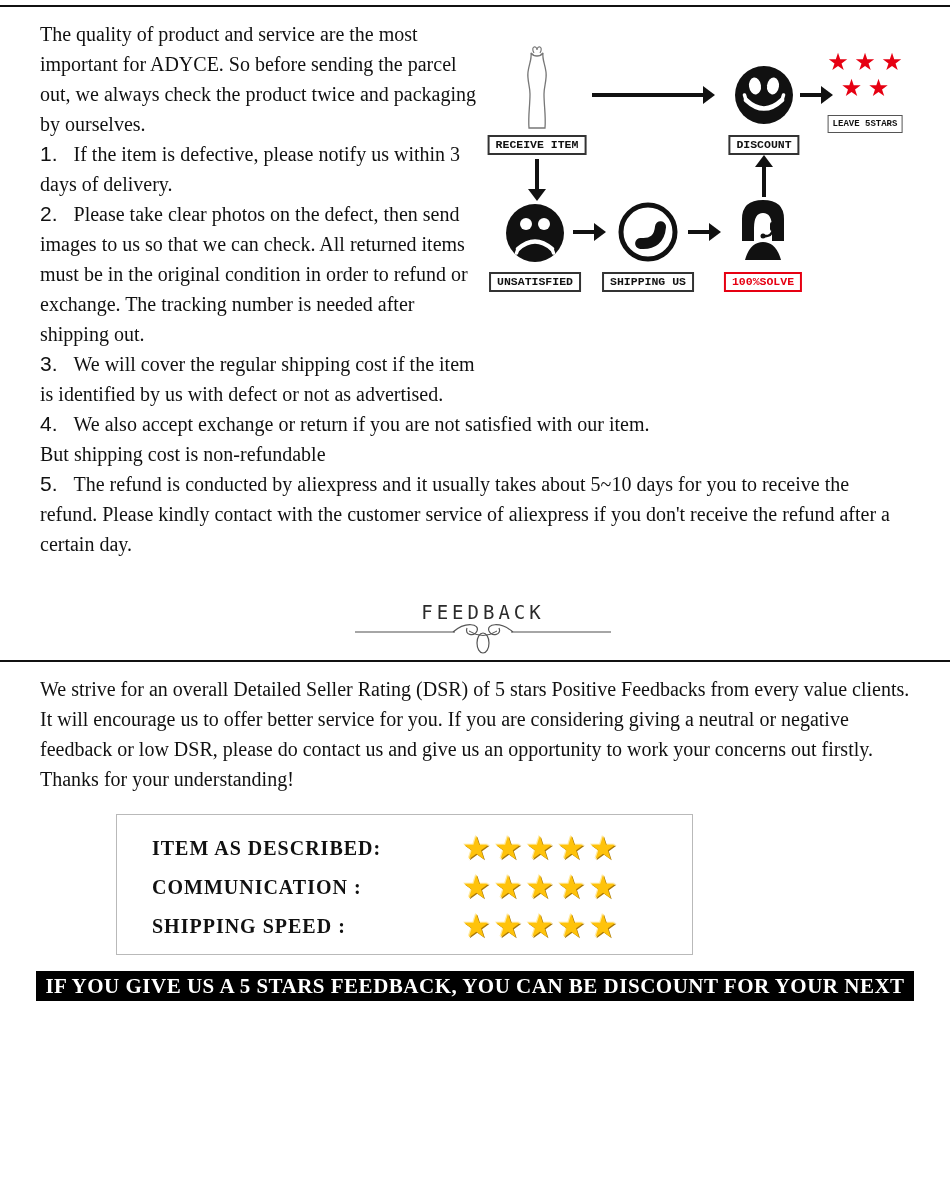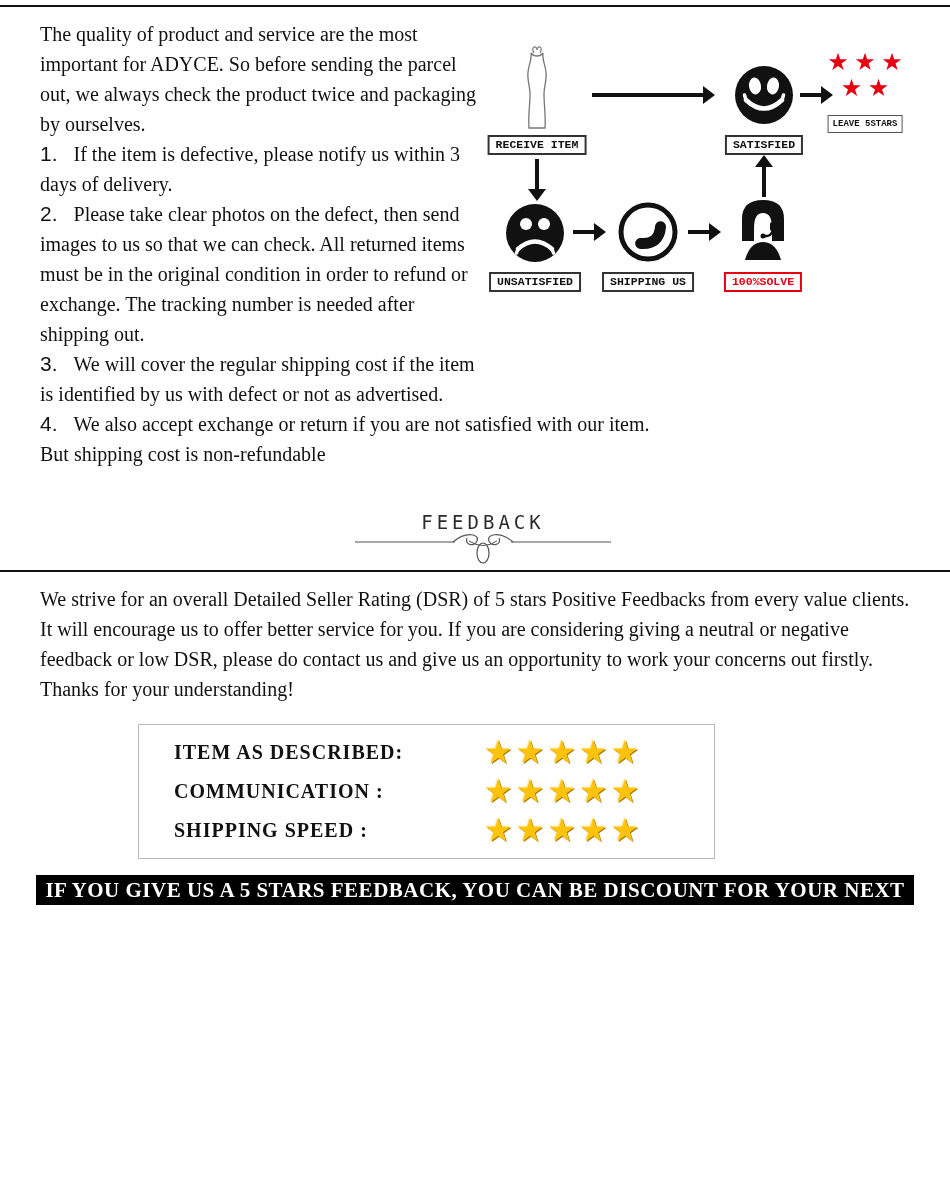--- a/index.html
+++ b/index.html
@@ -61,22 +61,22 @@
   }
   .rstars { display:flex; flex-wrap:wrap; justify-content:center; width:86px; }
   .rstars .star {
     font-size:24px; line-height:26px; width:27px; text-align:center;
     color:var(--red_star,#e60012);
   }
 
   
   .fb-body { padding:12px 40px 0 40px; font-size:20px; line-height:30px; }
   .ratings {
-    width:577px; margin:20px 0 0 98px; border:1px solid #b9b9b9;
-    padding:7px 0 9px 35px;
+    width:577px; margin:20px 0 0 76px; border:1px solid #b9b9b9;
+    padding:13px 0 9px 35px;
   }
   .rating-row { display:flex; align-items:center; height:39px; }
   .rating-label {
     width:310px; font-weight:bold; font-size:20px; letter-spacing:1px;
   }
   .gstars { display:flex; }
   .gstars .star {
     font-size:32px; line-height:32px; margin-right:3px;
     color:var(--gold_star,#ffc30b);
     text-shadow:1px 1px 0 #a8780a, -1px -1px 0 #ffe9a0;
@@ -106,21 +106,21 @@
 
       <div class="arr arr-h" style="left:102px;top:74px;width:112px"></div>
 
       <svg class="fnode" style="left:244px;top:46px" width="60" height="60" viewBox="0 0 60 60">
         <circle cx="30" cy="30" r="29" fill="#111"></circle>
         <ellipse cx="21" cy="21" rx="6" ry="8.5" fill="#fff" transform="rotate(-8 21 21)"></ellipse>
         <ellipse cx="39" cy="21" rx="6" ry="8.5" fill="#fff" transform="rotate(8 39 21)"></ellipse>
         <path d="M12,35 Q30,52 48,35" stroke="#fff" stroke-width="4.5" fill="none" stroke-linecap="round"></path>
         <path d="M12,35 L10.5,30 M48,35 L49.5,30" stroke="#fff" stroke-width="3.5" fill="none" stroke-linecap="round"></path>
       </svg>
-      <div class="flabel" style="left:274px;top:116px">SATISFIED</div>
+      <div class="flabel" style="left:274px;top:116px">DISCOUNT</div>
 
       <div class="arr arr-h" style="left:310px;top:74px;width:22px"></div>
 
       <div class="fnode rstars" style="left:332px;top:30px">
           <span class="star">★</span>
           <span class="star">★</span>
           <span class="star">★</span>
           <span class="star">★</span>
           <span class="star">★</span>
         </div>
@@ -160,20 +160,21 @@
       <div class="flabel red" style="left:273px;top:253px">100%SOLVE</div>
     </div>
 
     <p class="para">The quality of product and service are the most important for ADYCE. So before sending the parcel out, we always check the product twice and packaging by ourselves.</p>
 
     <p class="litem"><span class="num">1.</span><span class="txt">If the item is defective, please notify us within 3 days of delivery.</span></p>
     <p class="litem"><span class="num">2.</span><span class="txt">Please take clear photos on the defect, then send images to us so that we can check. All returned items must be in the original condition in order to refund or exchange. The tracking number is needed after shipping out.</span></p>
     <p class="litem"><span class="num">3.</span><span class="txt">We will cover the regular shipping cost if the item is identified by us with defect or not as advertised.</span></p>
     <p class="litem"><span class="num">4.</span><span class="txt">We also accept exchange or return if you are not satisfied with our item.
 But shipping cost is non-refundable</span></p>
+    <p class="litem"><span class="num">5.</span><span class="txt">The refund is conducted by aliexpress and it usually takes about 5~10 days for you to receive the refund. Please kindly contact with the customer service of aliexpress if you don't receive the refund after a certain day.</span></p>
   </section>
 
   <div class="sec-header second">
     <div class="sec-title">FEEDBACK</div>
     <svg class="flourish" width="260" height="32" viewBox="0 0 260 32">
       <path d="M2,9 L102,9" stroke="#888" stroke-width="1.5" fill="none"></path>
       <path d="M258,9 L158,9" stroke="#888" stroke-width="1.5" fill="none"></path>
       <path d="M100,9 C113,-2 127,1 124,8 C121,14 111,12 114,5" fill="none" stroke="#555" stroke-width="1.2"></path>
       <path d="M160,9 C147,-2 133,1 136,8 C139,14 149,12 146,5" fill="none" stroke="#555" stroke-width="1.2"></path>
       <path d="M116,8 Q130,17 144,8" fill="none" stroke="#555" stroke-width="1"></path>

